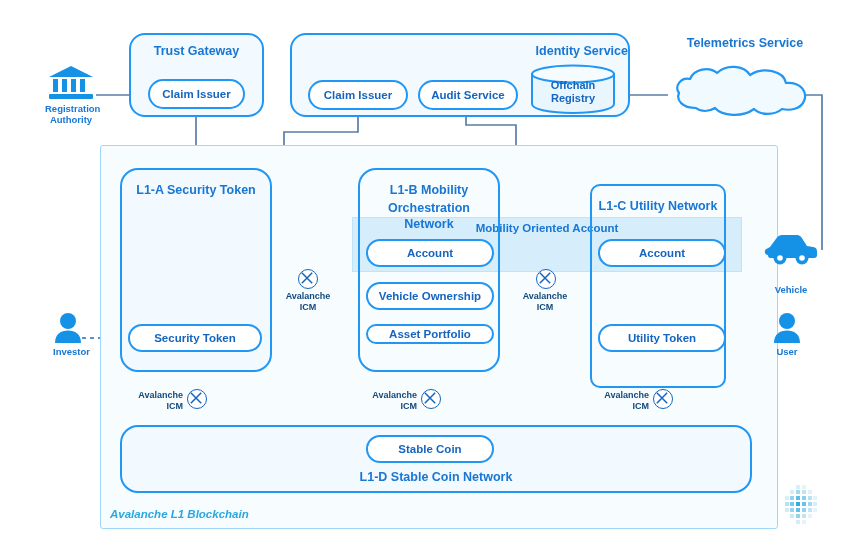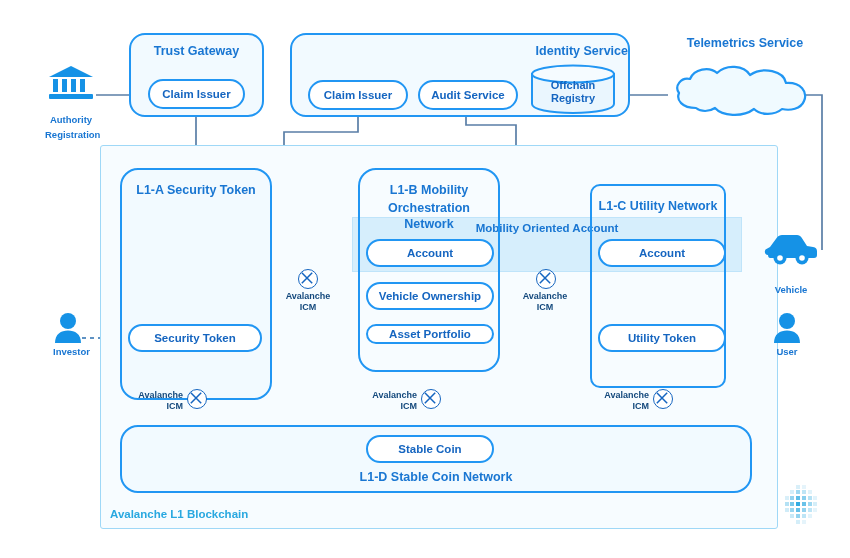--- a/index.html
+++ b/index.html
@@ -49,21 +49,21 @@
   }
 
   
   .outer{
     border:1.5px solid #9fd8f7;
     background:#f7fcff;
     border-radius:3px;
   }
   .outer-label{
     position:absolute;
-    color:#29a8e0;font-weight:bold;font-size:11.5px;
+    color:#29a8e0;font-weight:bold;font-size:11.5px;font-style:italic;
   }
 
   
   .band{
     background:#d6eefc;
     border:1px solid #bfe4fa;
     padding-left:40px;
   }
   .band-title{
     position:absolute;left:0;right:0;top:4px;
@@ -213,21 +213,21 @@
   <div class="abs" style="left:45px;top:64px;width:52px;height:38px;">
     <svg width="52" height="36" viewBox="0 0 52 36">
       <path d="M26,2 L48,13 L4,13 Z" fill="#1592e6"></path>
       <rect x="8" y="15" width="5" height="13" fill="#1592e6"></rect>
       <rect x="17" y="15" width="5" height="13" fill="#1592e6"></rect>
       <rect x="26" y="15" width="5" height="13" fill="#1592e6"></rect>
       <rect x="35" y="15" width="5" height="13" fill="#1592e6"></rect>
       <rect x="4" y="30" width="44" height="5" rx="1" fill="#1592e6"></rect>
     </svg>
   </div>
-  <div class="actor-label" style="left:45px;top:103px;width:52px;margin-top:26px;">Registration</div>
+  <div class="actor-label" style="left:45px;top:103px;width:52px;">Registration</div>
   <div class="actor-label" style="left:45px;top:114px;width:52px;">Authority</div>
 
   <div class="abs" style="left:53px;top:312px;width:30px;height:32px;">
     <svg width="30" height="32" viewBox="0 0 30 32">
       <circle cx="15" cy="9" r="8" fill="#1592e6"></circle>
       <path d="M2,31 C2,22 8,18.5 15,18.5 C22,18.5 28,22 28,31 Z" fill="#1592e6"></path>
     </svg>
   </div>
   <div class="actor-label" style="left:53px;top:346px;width:30px;">Investor</div>
 
@@ -246,21 +246,21 @@
                C52,14.5 53,16 53,18.5 L53,22 C53,24 52,25 50,25
                L6,25 C5,25 4,24 4,22 Z" fill="#1592e6"></path>
       <circle cx="16" cy="25" r="6.5" fill="#1592e6"></circle>
       <circle cx="16" cy="25" r="2.8" fill="#ffffff"></circle>
       <circle cx="38" cy="25" r="6.5" fill="#1592e6"></circle>
       <circle cx="38" cy="25" r="2.8" fill="#ffffff"></circle>
     </svg>
   </div>
   <div class="actor-label" style="left:764px;top:270px;width:54px;margin-top:14px;">Vehicle</div>
 
-  <div class="abs netbox" style="left:120px;top:168px;width:152px;height:232px;">
+  <div class="abs netbox" style="left:120px;top:168px;width:152px;height:204px;">
     <div class="netbox-title" style="top:12px;">L1-A Security Token</div>
   </div>
   <div class="abs pill" style="left:128px;top:324px;width:134px;height:28px;">
     <span>Security Token</span>
   </div>
 
   <div class="abs band" style="left:352px;top:217px;width:390px;height:55px;">
     <div class="band-title">Mobility Oriented Account</div>
   </div>
 

